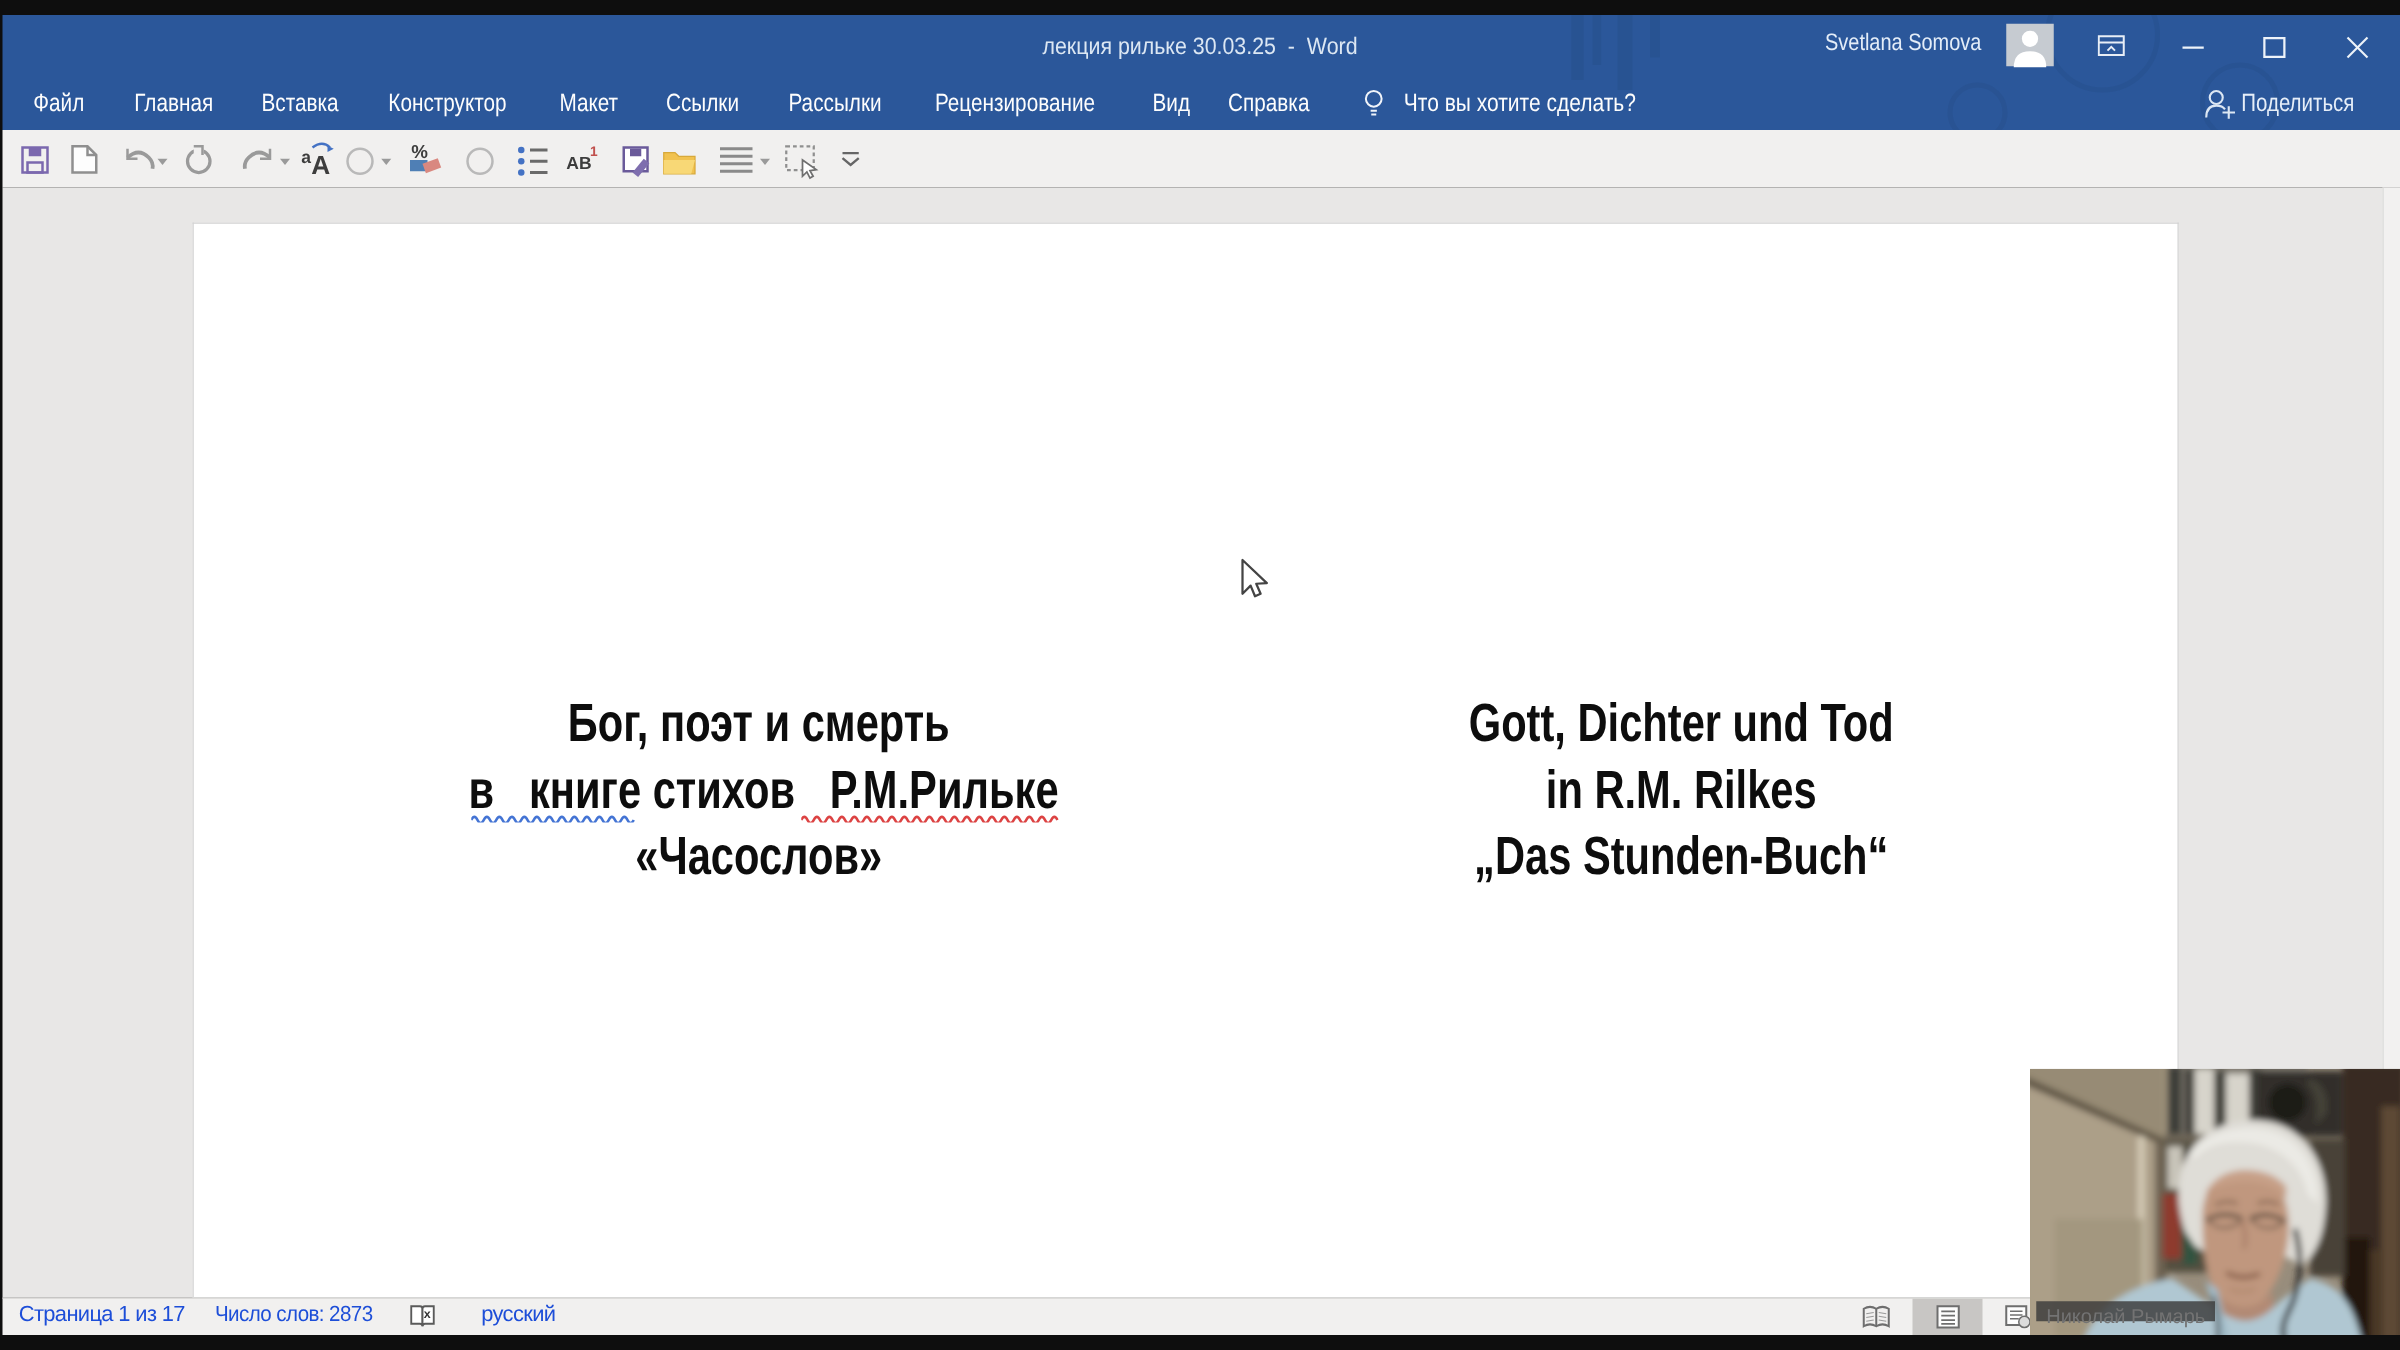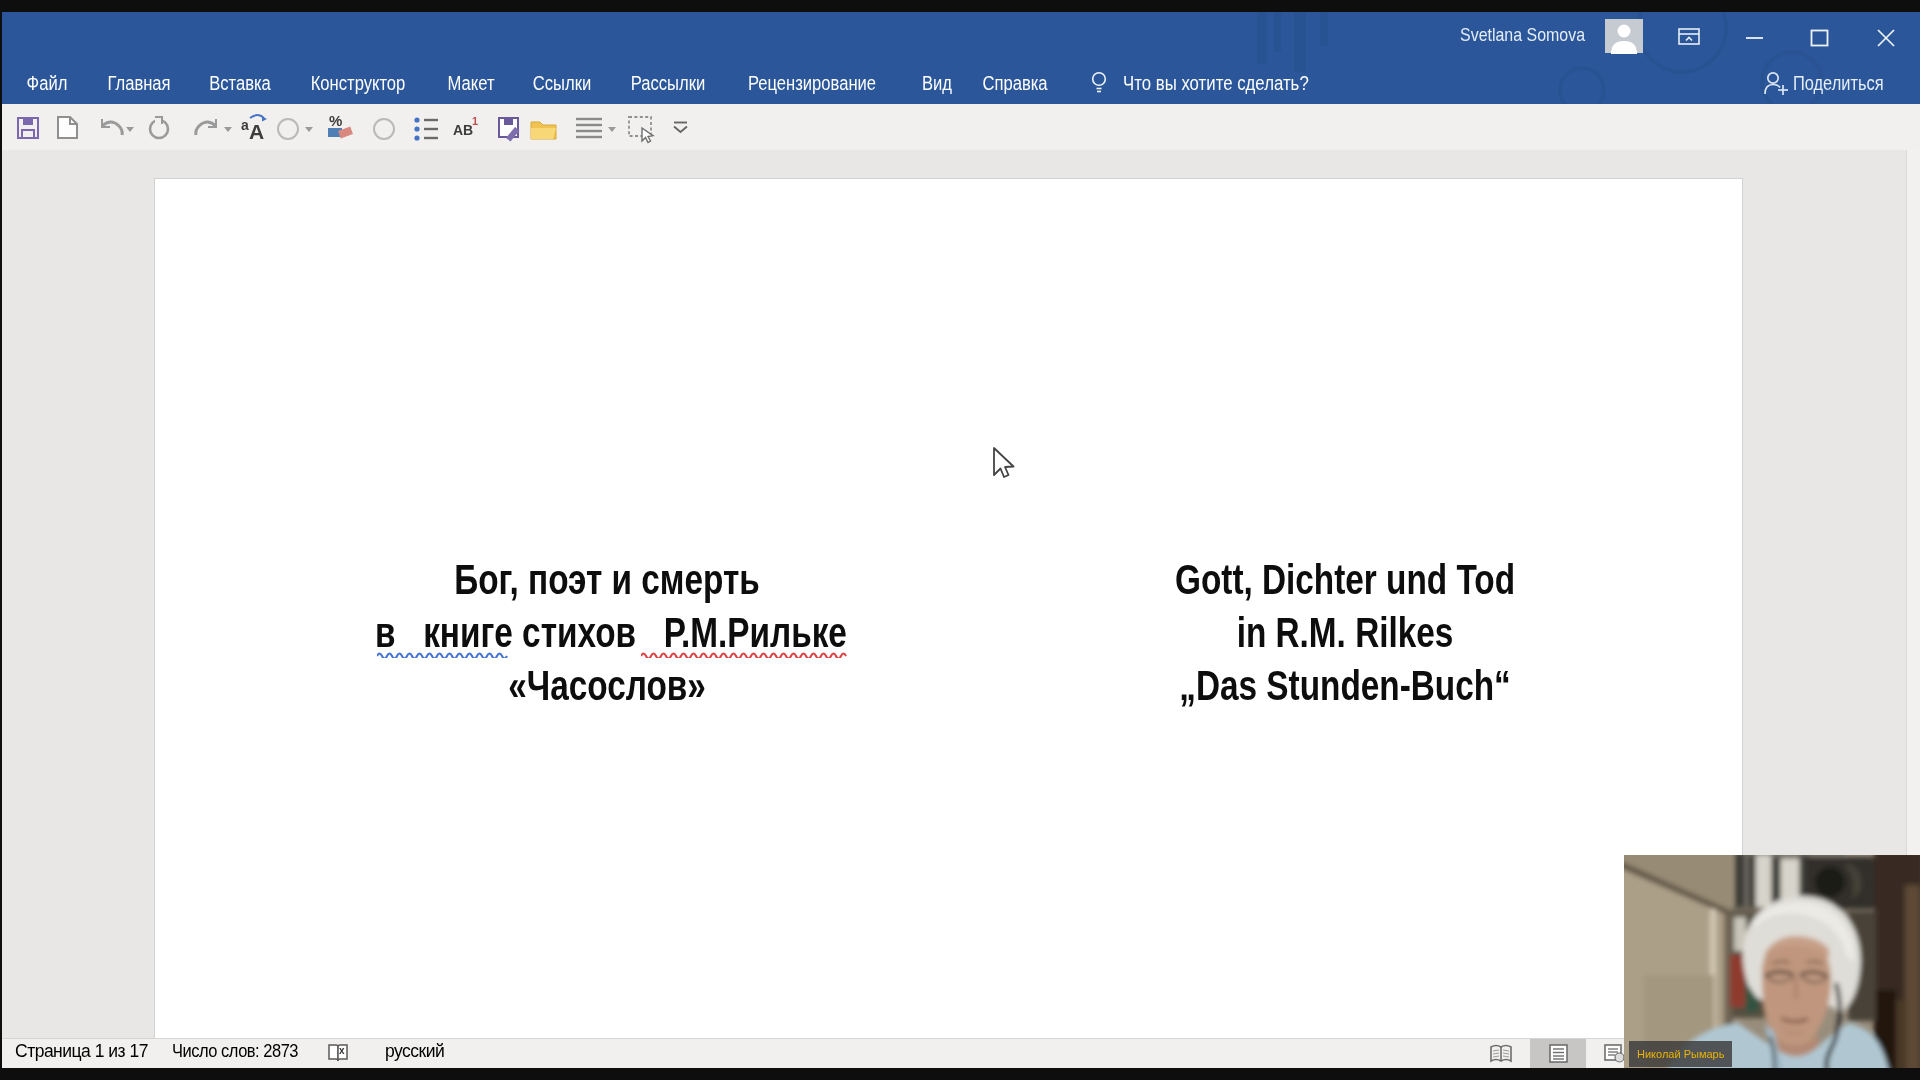--- a/index.html
+++ b/index.html
@@ -11,45 +11,46 @@
   #titlespan{display:inline-block;transform:scaleX(0.9);transform-origin:center;}
   .tab{top:59px;font-size:20px;line-height:24px;color:#fdfdfd;transform:translateX(-50%) scaleX(0.83);white-space:nowrap;}
   #account{top:11px;font-size:19px;line-height:24px;color:#e4edf8;transform:scaleX(0.84);transform-origin:left;}
   
   #qat{left:2px;top:104px;width:1918px;height:46px;background:#f1f0ef;}
   
   #canvas{left:2px;top:150px;width:1918px;height:888px;background:#e8e7e6;}
   #page{left:154px;top:178px;width:1589px;height:860px;background:#ffffff;border-top:1px solid #d2d2d2;border-left:1px solid #d2d2d2;border-right:1px solid #d2d2d2;box-sizing:border-box;}
   #scrollstrip{left:1906px;top:150px;width:14px;height:888px;background:#f2f1f0;border-left:1px solid #dcdbda;box-sizing:border-box;}
   
-  #statusbar{left:2px;top:1038px;width:1918px;height:34px;background:#f1f0ef;border-top:1px solid #d6d5d4;box-sizing:border-box;font-size:17.5px;color:#000000;letter-spacing:-0.5px;}
+  #statusbar{left:2px;top:1038px;width:1918px;height:34px;background:#f1f0ef;border-top:1px solid #d6d5d4;box-sizing:border-box;font-size:17.5px;color:#1d4ed8;letter-spacing:-0.5px;}
   #statusbar span{position:absolute;top:2px;white-space:nowrap;}
   
   .doc{font-weight:bold;color:#0d0d0d;font-size:43px;line-height:53px;text-align:center;white-space:nowrap;}
   
   #cam{left:1624px;top:855px;width:296px;height:215px;overflow:hidden;}
-  #nametag{left:1629px;top:1041px;height:26px;background:rgba(60,60,60,0.83);color:#eab308;font-size:11px;line-height:26px;padding:0 8px;}
+  #nametag{left:1629px;top:1041px;height:16px;background:rgba(60,60,60,0.83);color:#737373;font-size:16px;line-height:26px;padding:0 8px;}
 </style>
 </head>
 <body>
 
 <div class="abs" id="bluebar">
   <svg class="abs" style="left:1000px;top:0;" width="918" height="92">
     <g fill="#27508c" opacity="0.55">
       <rect x="255" y="0" width="10" height="52"></rect>
       <rect x="272" y="0" width="7" height="40"></rect>
       <rect x="292" y="0" width="12" height="60"></rect>
       <rect x="318" y="0" width="8" height="34"></rect>
     </g>
     <g stroke="#27508c" stroke-width="4" fill="none" opacity="0.5">
       <circle cx="680" cy="16" r="44"></circle>
       <circle cx="790" cy="70" r="30"></circle>
       <circle cx="580" cy="78" r="22"></circle>
     </g>
   </svg>
+  <div class="abs" id="titletext"><span id="titlespan">лекция рильке 30.03.25&nbsp; -&nbsp; Word</span></div>
   <div class="abs" id="account" style="left:1458px;">Svetlana Somova</div>
 
   <div class="abs" style="left:1603px;top:7px;width:38px;height:34px;background:#c6cbd1;">
     <svg width="38" height="35">
         <circle cx="19" cy="12" r="6.5" fill="#ffffff"></circle>
         <path d="M6 35 Q6 22 19 22 Q32 22 32 35 Z" fill="#ffffff"></path>
       </svg>
   </div>
 
   <svg class="abs" style="left:1676px;top:16px;" width="22" height="18">

